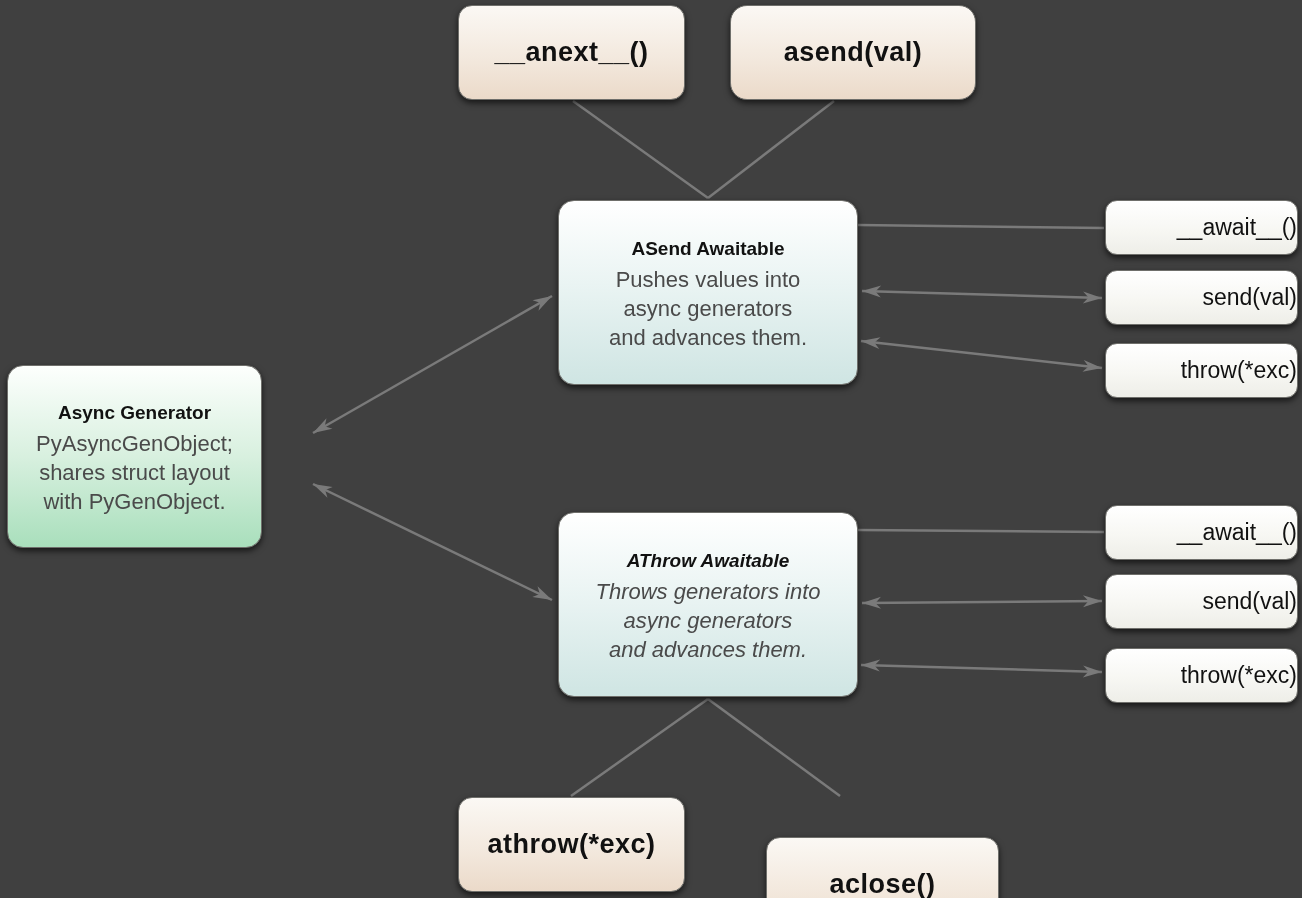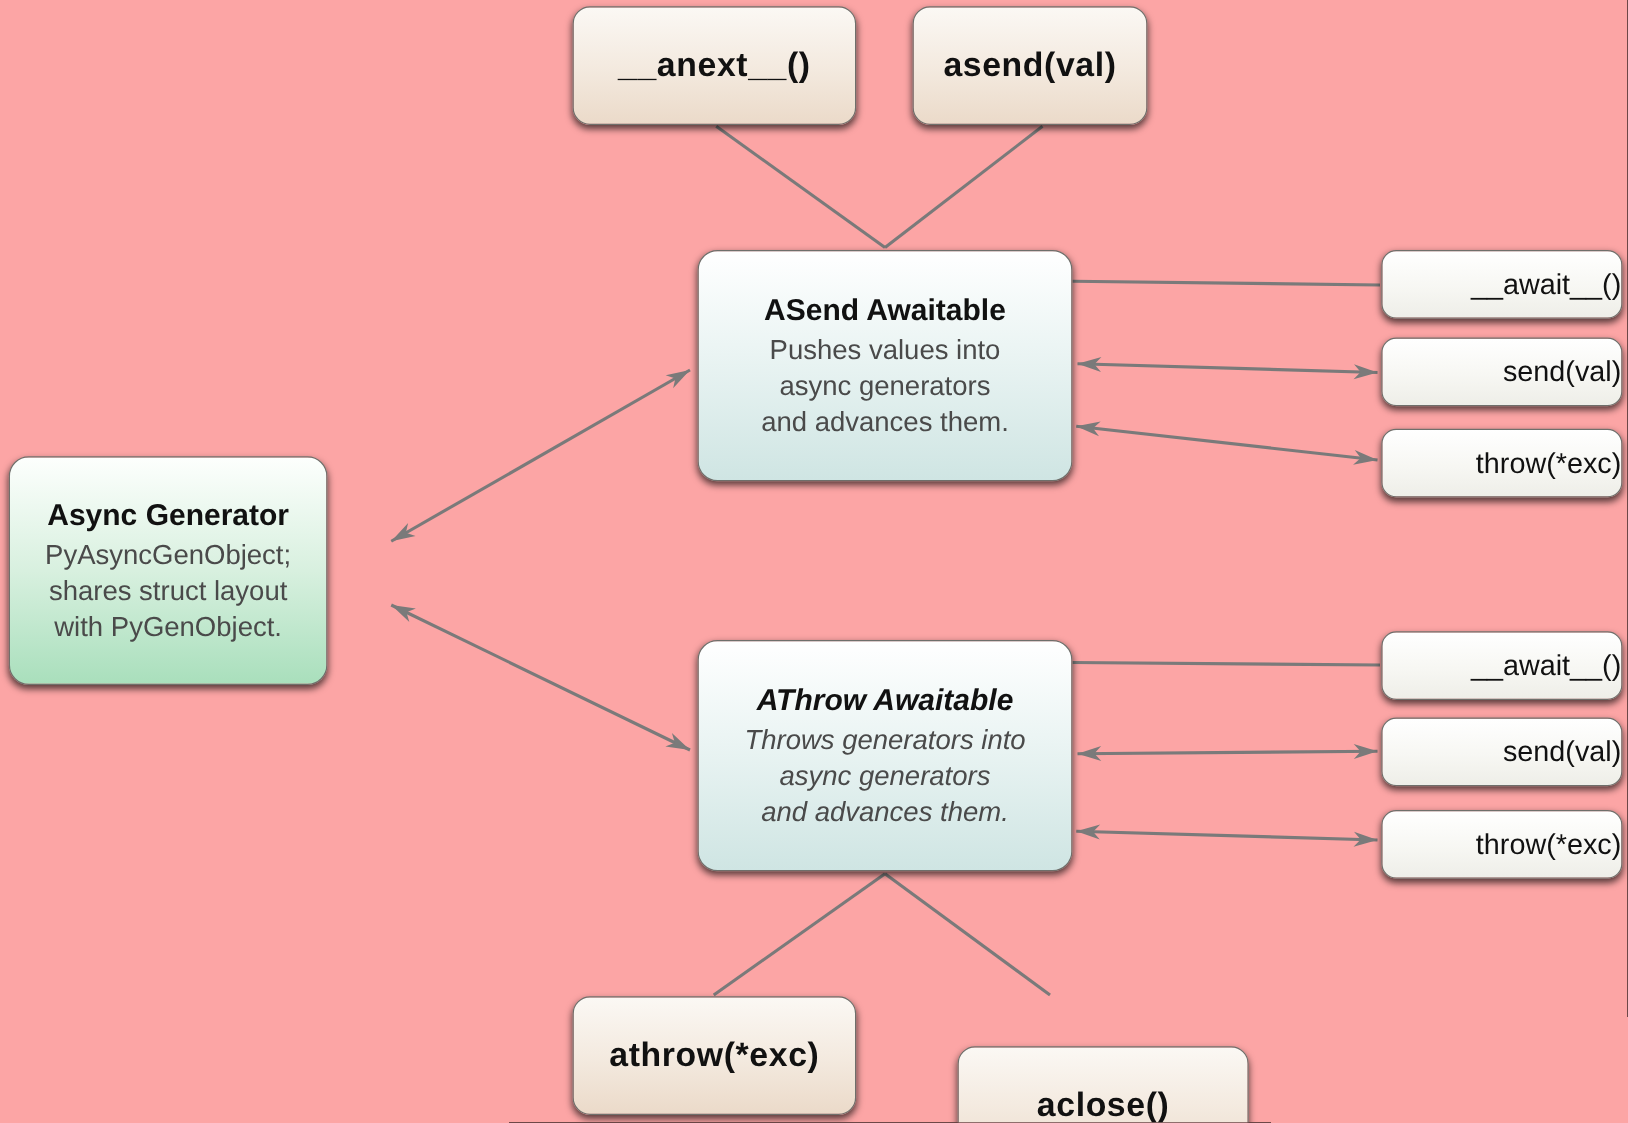--- a/index.html
+++ b/index.html
@@ -4,21 +4,21 @@
 <style>
   html, body {
     margin: 0;
     padding: 0;
     background: #000000;
   }
   .canvas {
     position: relative;
     width: 1302px;
     height: 898px;
-    background: #fca5a5;
+    background: #404040;
     overflow: hidden;
     font-family: "Liberation Sans", sans-serif;
   }
   svg.connectors {
     position: absolute;
     left: 0;
     top: 0;
     width: 1302px;
     height: 898px;
     z-index: 0;
@@ -55,21 +55,21 @@
     padding: 10px 14px;
   }
   .generator-box {
     width: 255px;
     height: 183px;
     border-radius: 16px;
     background: linear-gradient(to bottom, #fdfffd 0%, #d8f0df 50%, #a9dfbc 100%);
     padding: 10px 14px;
   }
   .box-title {
-    font-size: 24px;
+    font-size: 19px;
     font-weight: bold;
     color: #111111;
     line-height: 32px;
   }
   .box-body {
     font-size: 22px;
     color: #4a4a4a;
     line-height: 29px;
     white-space: pre-line;
   }
@@ -112,21 +112,21 @@
       <line x1="861" y1="665" x2="1102" y2="672" marker-start="url(#arrow)" marker-end="url(#arrow)"></line>
 
       <line x1="708" y1="699" x2="571" y2="796"></line>
       <line x1="708" y1="699" x2="840" y2="796"></line>
     </g>
   </svg>
 
   <div class="box method-box" style="left:458px; top:5px;">
     <span class="method-label">__anext__()</span>
   </div>
-  <div class="box method-box" style="left:730px; top:5px; width:188px;">
+  <div class="box method-box" style="left:730px; top:5px; width:246px;border-radius:17px;">
     <span class="method-label">asend(val)</span>
   </div>
 
   <div class="box awaitable-box" style="left:558px; top:200px;">
     <div class="box-title">ASend Awaitable</div>
     <div class="box-body">Pushes values into
 async generators
 and advances them.</div>
   </div>
 

